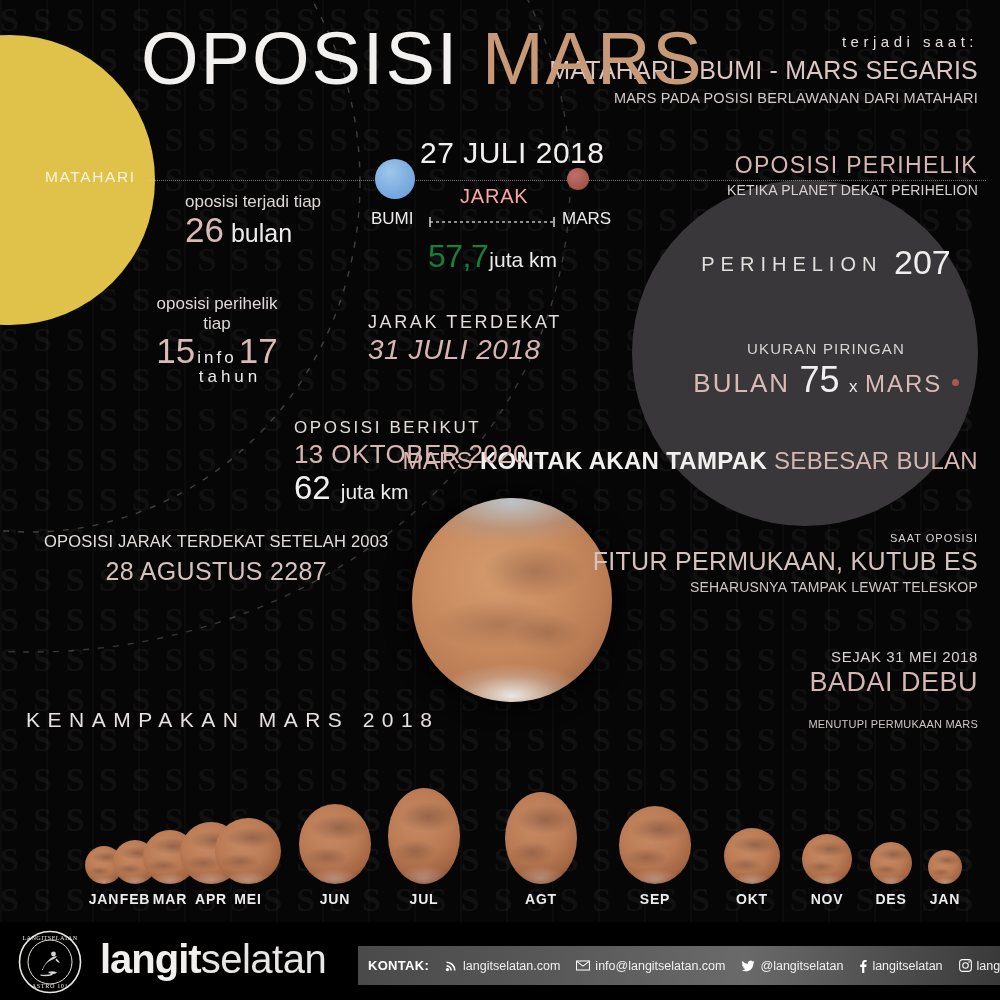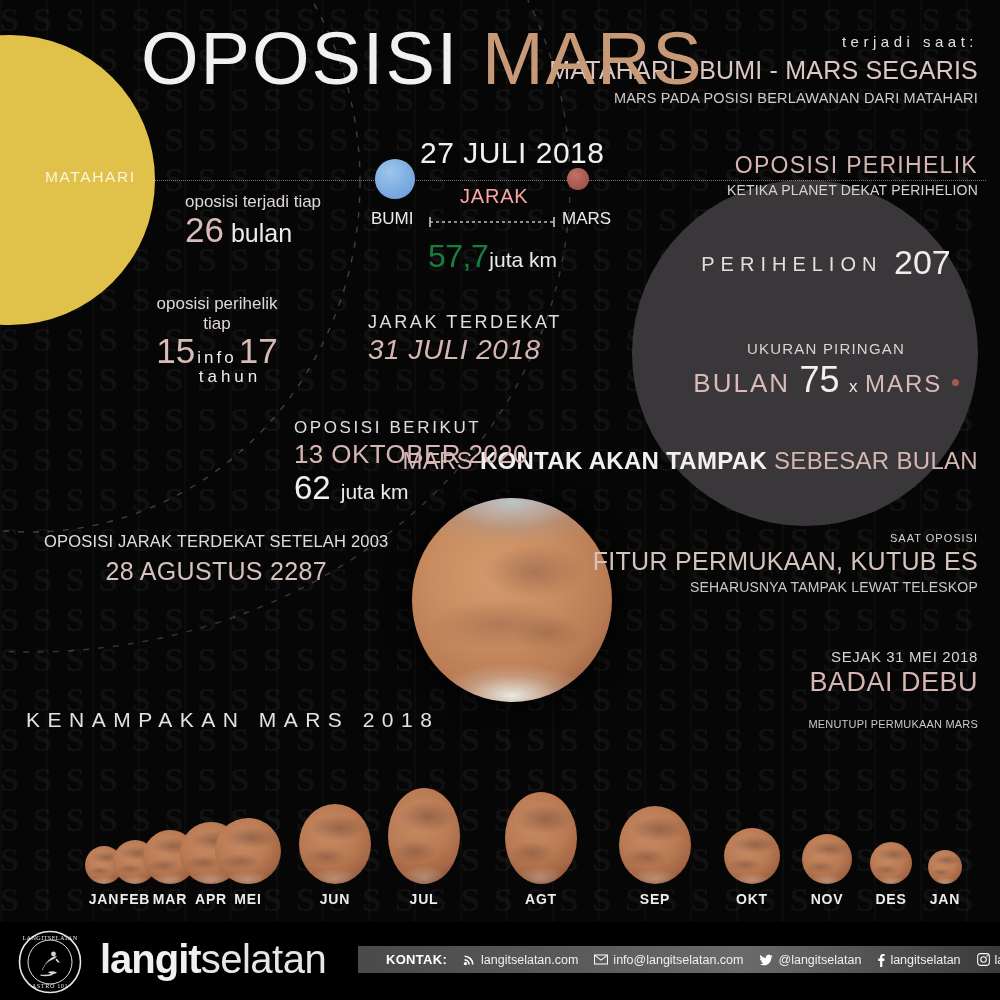--- a/index.html
+++ b/index.html
@@ -224,23 +224,23 @@
   #logo-mark {
     position:absolute; left:18px; top:8px; width:64px; height:64px;
   }
   #brand {
     position:absolute; left:100px; top:17px;
     font-size:40px; line-height:1; white-space:nowrap;
   }
   #brand .b1 { font-weight:bold; color:#f2f0ee; letter-spacing:-1px; }
   #brand .b2 { font-weight:300; color:#e8e6e4; letter-spacing:-.5px; }
   #contactbar {
-    position:absolute; left:358px; top:24px; right:0; height:27px;
+    position:absolute; left:358px; top:24px; right:0; height:39px;
     background:linear-gradient(90deg,#4a4a4a 0%, #585858 30%, #6a6a6a 60%, #3a3a3a 100%);
-    display:flex; align-items:center; padding-left:28px; gap:16px;
+    display:flex; align-items:center; padding-left:10px; gap:16px;
     overflow:hidden;
   }
   #contactbar .kontak { font-size:13px; font-weight:bold; color:#fff; letter-spacing:.3px; }
   .citem { display:flex; align-items:center; gap:5px; font-size:12.5px; color:#efefef; white-space:nowrap;}
   .citem svg { display:block; }
 </style>
 </head>
 <body>
 
 <div id="stage">

